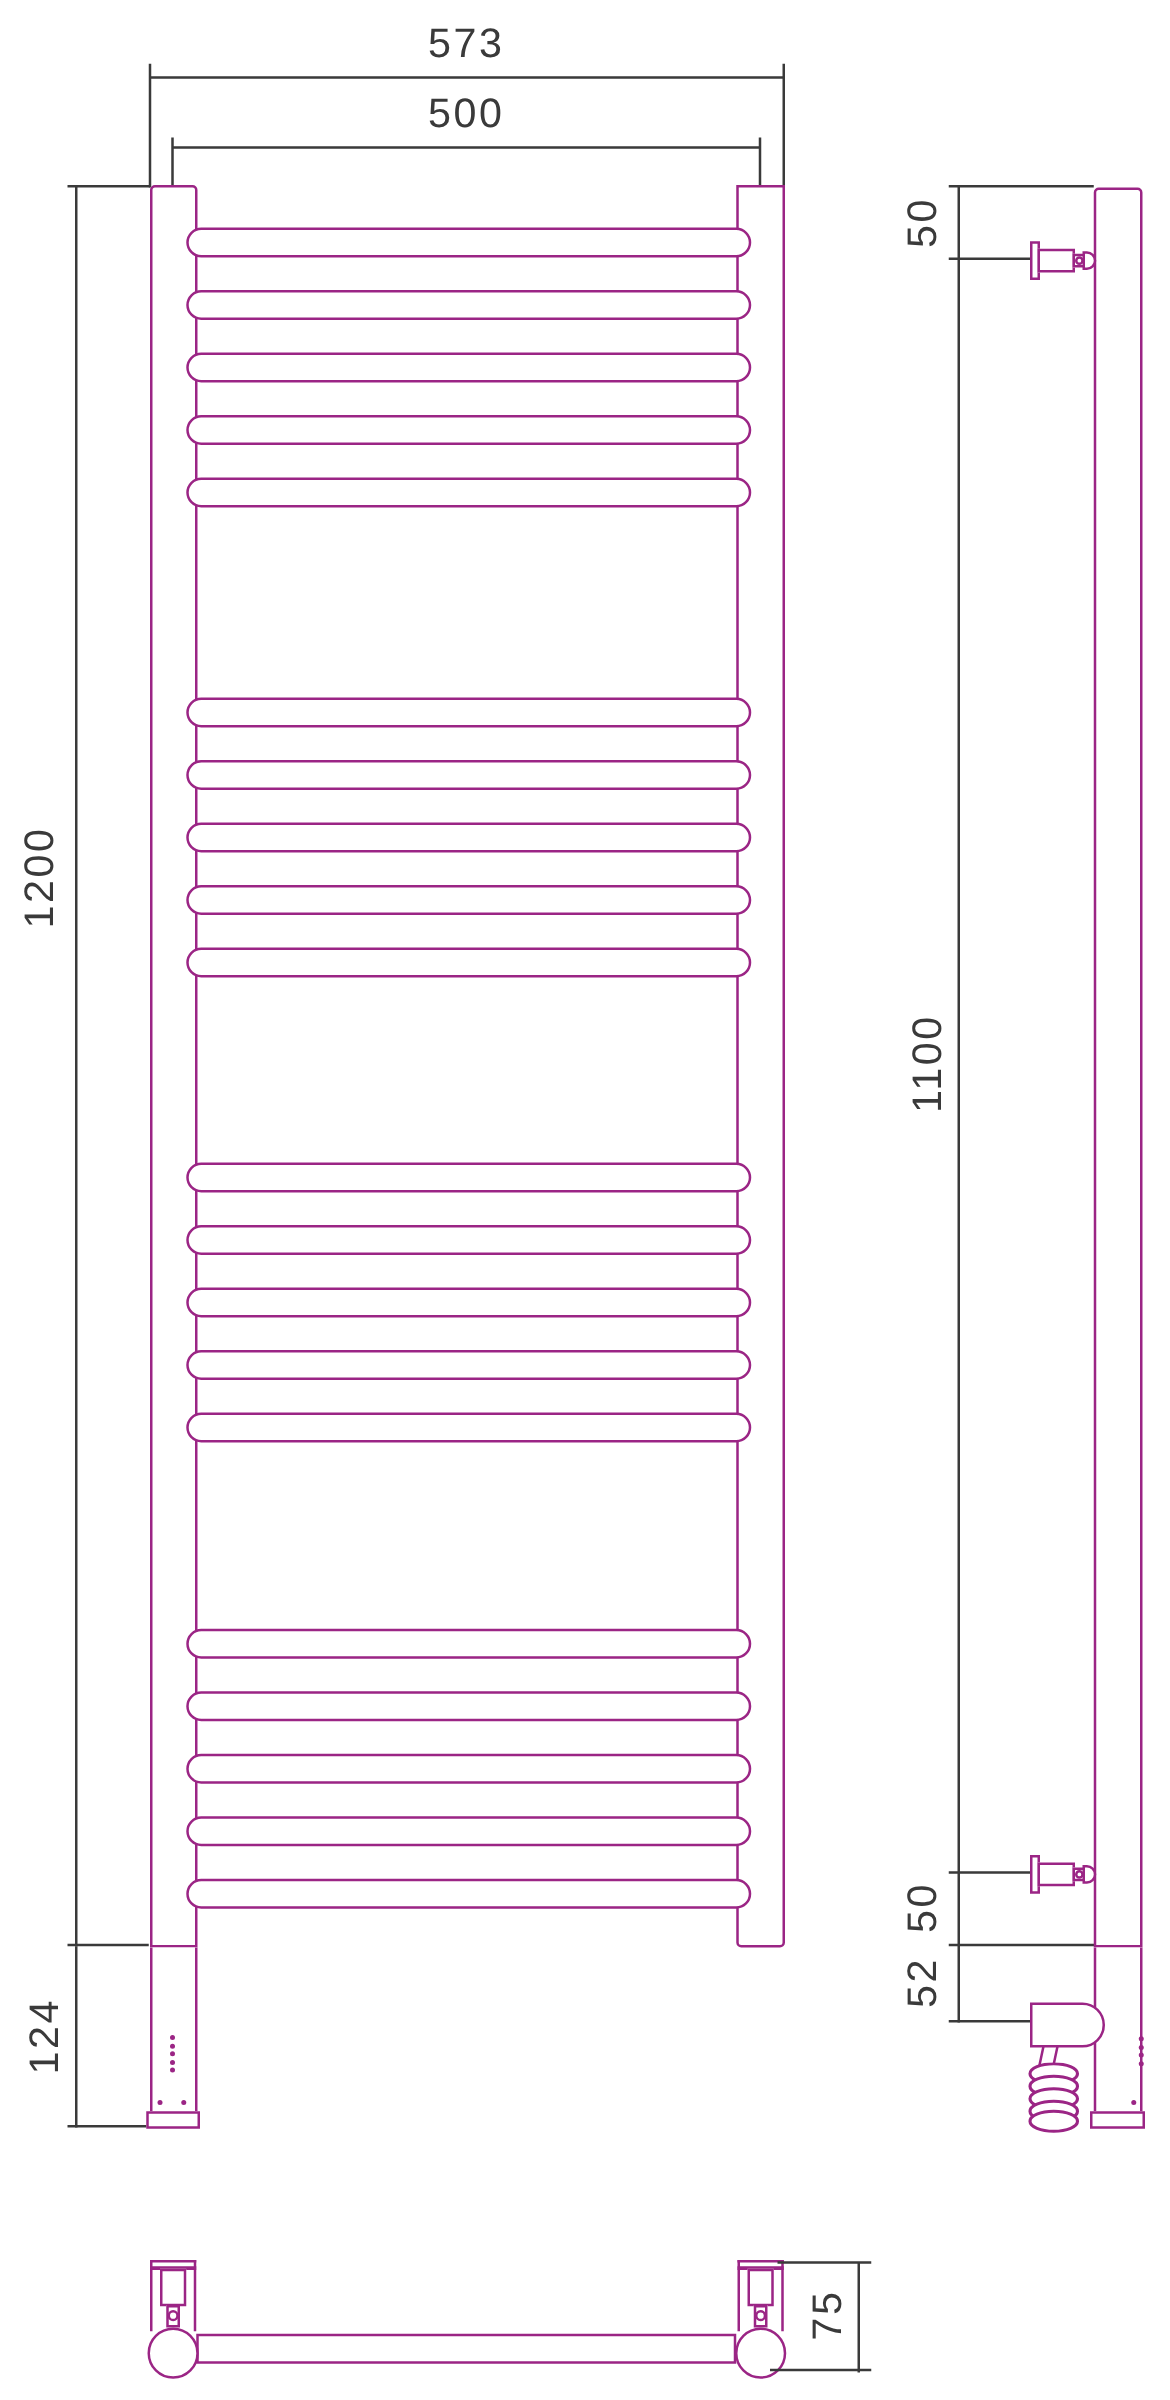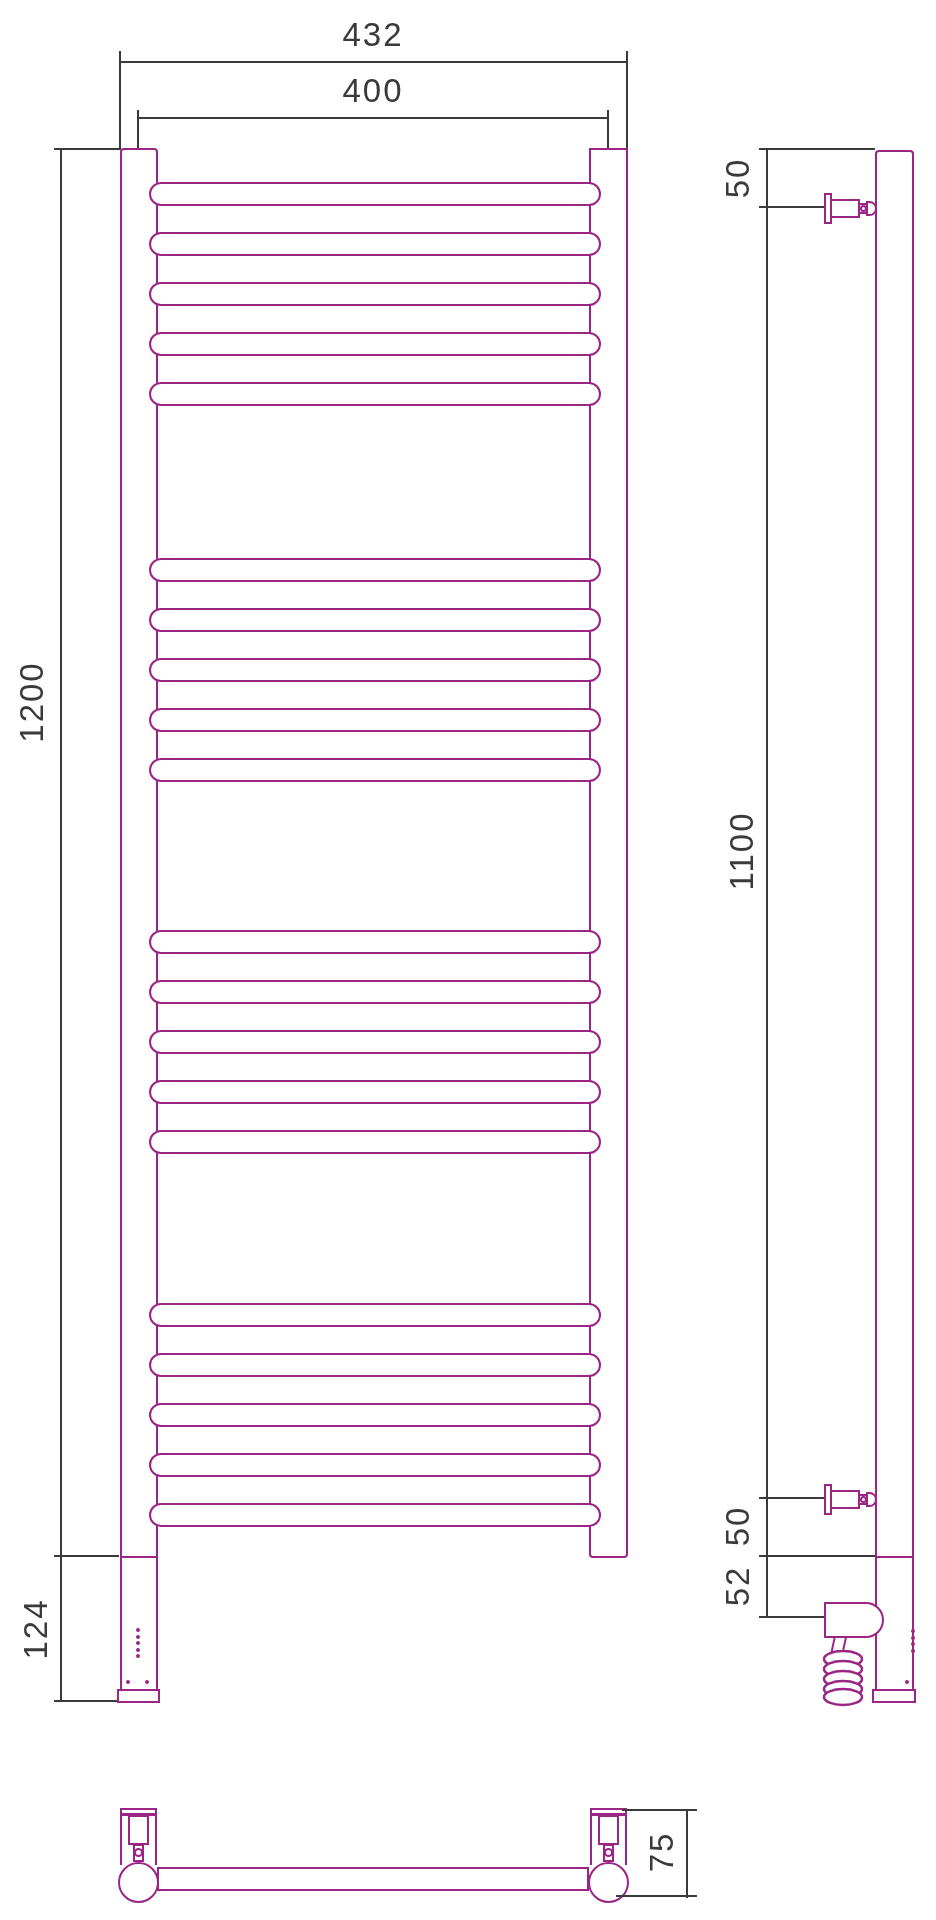--- a/index.html
+++ b/index.html
@@ -24,26 +24,26 @@
   .botRound { border-radius:0 0 4px 4px; }
 </style>
 </head>
 <body>
 
 <div class="canvas">
 
   <div class="k" style="left:119px;top:51px;width:2px;height:99px"></div>
   <div class="k" style="left:626px;top:51px;width:2px;height:98px"></div>
   <div class="k" style="left:120px;top:61px;width:507px;height:2px"></div>
-  <div class="lbl" style="left:373px;top:34px">432</div>
+  <div class="lbl" style="left:373px;top:34px">573</div>
 
   <div class="k" style="left:137px;top:110px;width:2px;height:39px"></div>
   <div class="k" style="left:607px;top:110px;width:2px;height:39px"></div>
   <div class="k" style="left:138px;top:117px;width:470px;height:2px"></div>
-  <div class="lbl" style="left:373px;top:90px">400</div>
+  <div class="lbl" style="left:373px;top:90px">500</div>
 
   <div class="k" style="left:60px;top:149px;width:2px;height:1408px"></div>
   <div class="k" style="left:54px;top:148px;width:66px;height:2px"></div>
   <div class="k" style="left:54px;top:1555px;width:65px;height:2px"></div>
   <div class="lbl v" style="left:31px;top:702px">1200</div>
 
   <div class="k" style="left:60px;top:1557px;width:2px;height:145px"></div>
   <div class="k" style="left:54px;top:1700px;width:65px;height:2px"></div>
   <div class="lbl v" style="left:35px;top:1629px">124</div>
 

